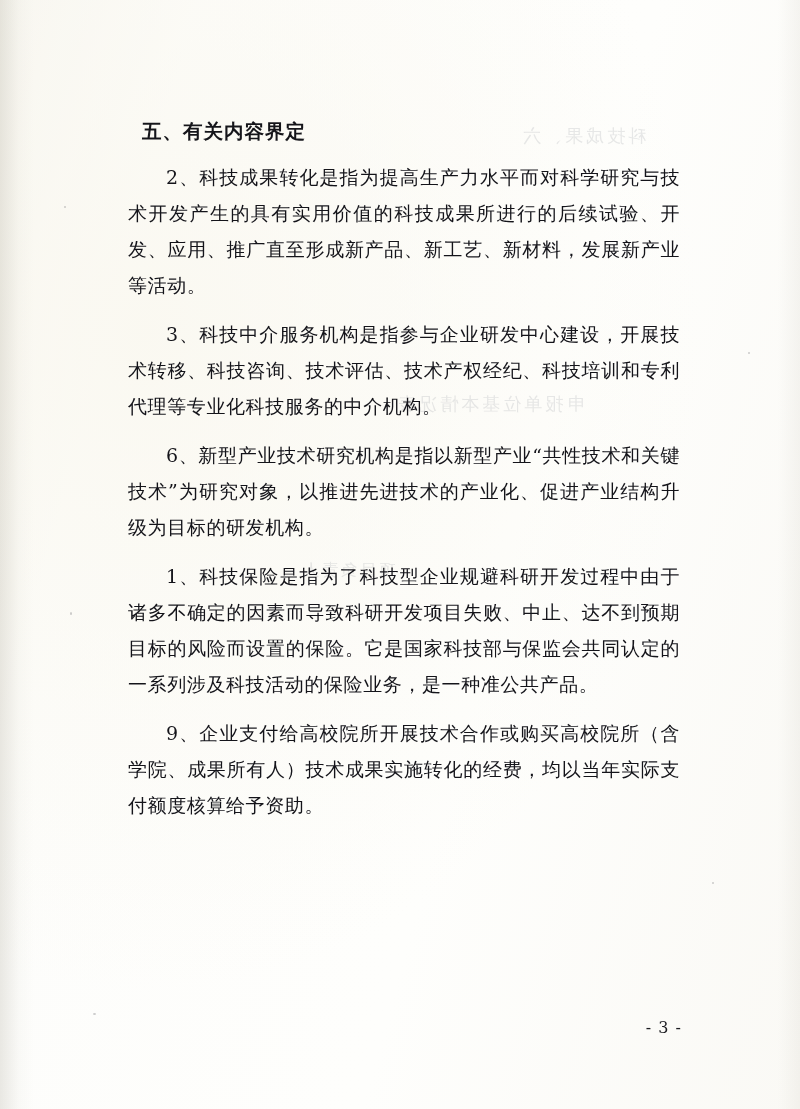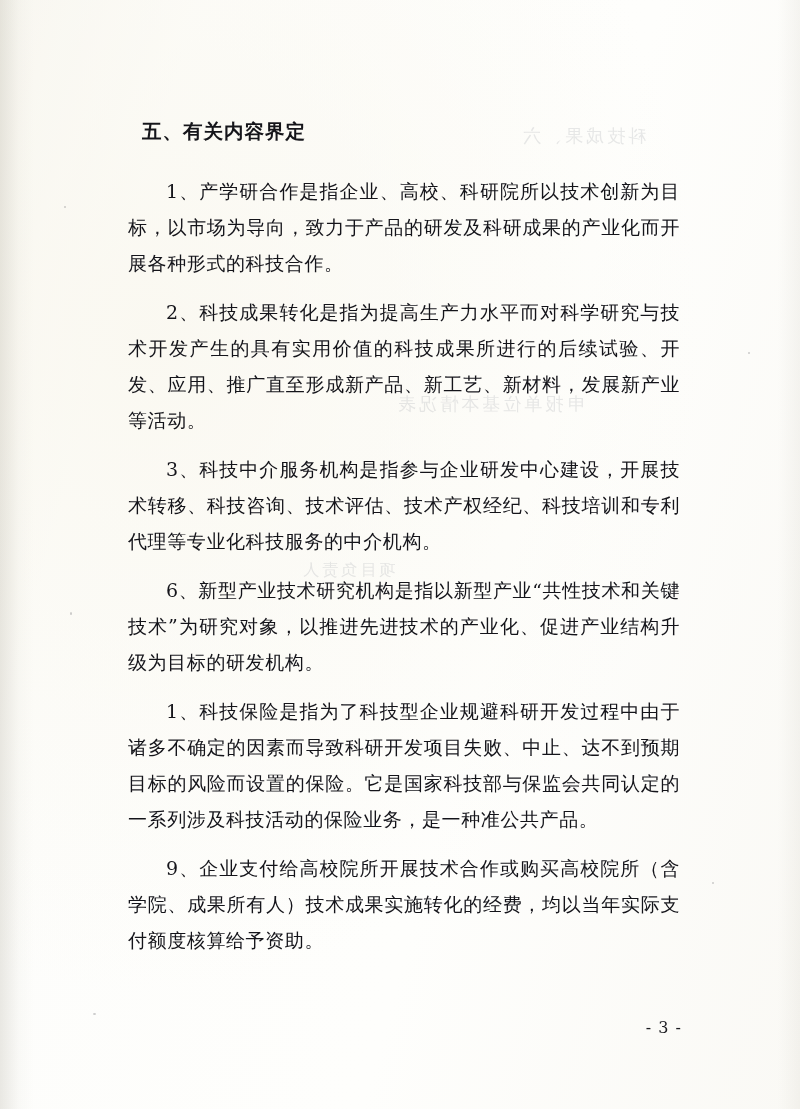--- a/index.html
+++ b/index.html
@@ -45,21 +45,21 @@
     left: 128px;
     top: 118px;
     width: 552px;
   }
 
   .doc-heading {
     font-size: 19.5px;
     font-weight: bold;
     letter-spacing: 1px;
     color: #15151a;
-    margin: 0 0 28px 14px;
+    margin: 0 0 14px 14px;
     font-family: "DejaVu Serif", serif;
   }
 
   p.para {
     margin: 0 0 13px 0;
     font-size: 19px;
     line-height: 36px;
     text-align: justify;
     text-justify: inter-ideograph;
     text-indent: 38px;
@@ -113,21 +113,20 @@
   <div class="speck" style="left:64px; top:206px; width:2px; height:2px;"></div>
   <div class="speck" style="left:70px; top:612px; width:2px; height:3px;"></div>
   <div class="speck" style="left:748px; top:352px; width:2px; height:2px;"></div>
   <div class="speck" style="left:93px; top:1013px; width:3px; height:2px;"></div>
   <div class="speck" style="left:712px; top:882px; width:2px; height:2px;"></div>
 
   <div class="content">
 
     <h1 class="doc-heading">五、有关内容界定</h1>
 
-    <p class="para">1、产学研合作是指企业、高校、科研院所以技术创新为目标，以市场为导向，致力于产品的研发及科研成果的产业化而开展各种形式的科技合作。</p>
     <p class="para">2、科技成果转化是指为提高生产力水平而对科学研究与技术开发产生的具有实用价值的科技成果所进行的后续试验、开发、应用、推广直至形成新产品、新工艺、新材料，发展新产业等活动。</p>
     <p class="para">3、科技中介服务机构是指参与企业研发中心建设，开展技术转移、科技咨询、技术评估、技术产权经纪、科技培训和专利代理等专业化科技服务的中介机构。</p>
     <p class="para">6、新型产业技术研究机构是指以新型产业“共性技术和关键技术”为研究对象，以推进先进技术的产业化、促进产业结构升级为目标的研发机构。</p>
     <p class="para">1、科技保险是指为了科技型企业规避科研开发过程中由于诸多不确定的因素而导致科研开发项目失败、中止、达不到预期目标的风险而设置的保险。它是国家科技部与保监会共同认定的一系列涉及科技活动的保险业务，是一种准公共产品。</p>
     <p class="para">9、企业支付给高校院所开展技术合作或购买高校院所（含学院、成果所有人）技术成果实施转化的经费，均以当年实际支付额度核算给予资助。</p>
 
   </div>
 
   <div class="page-number">- 3 -</div>
 

